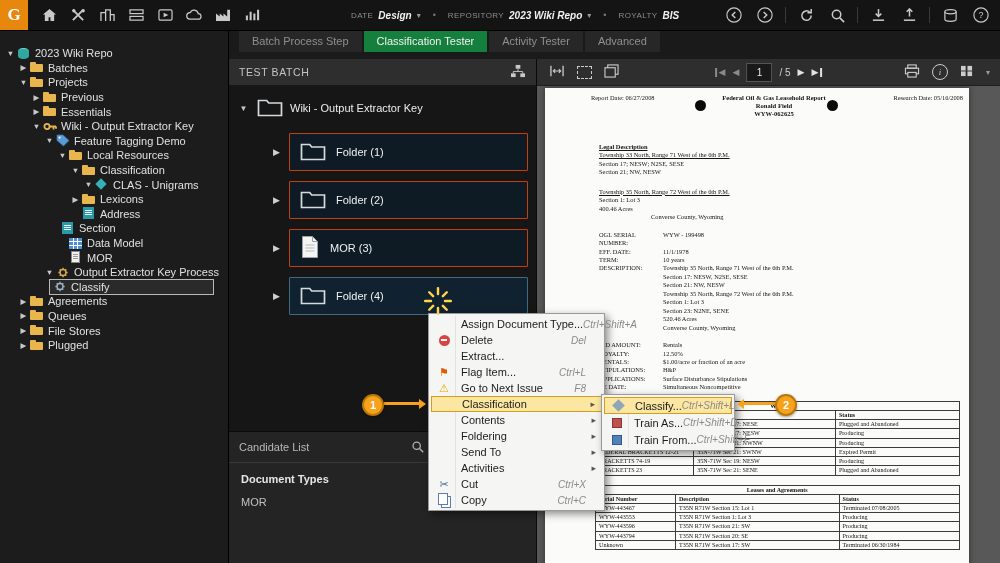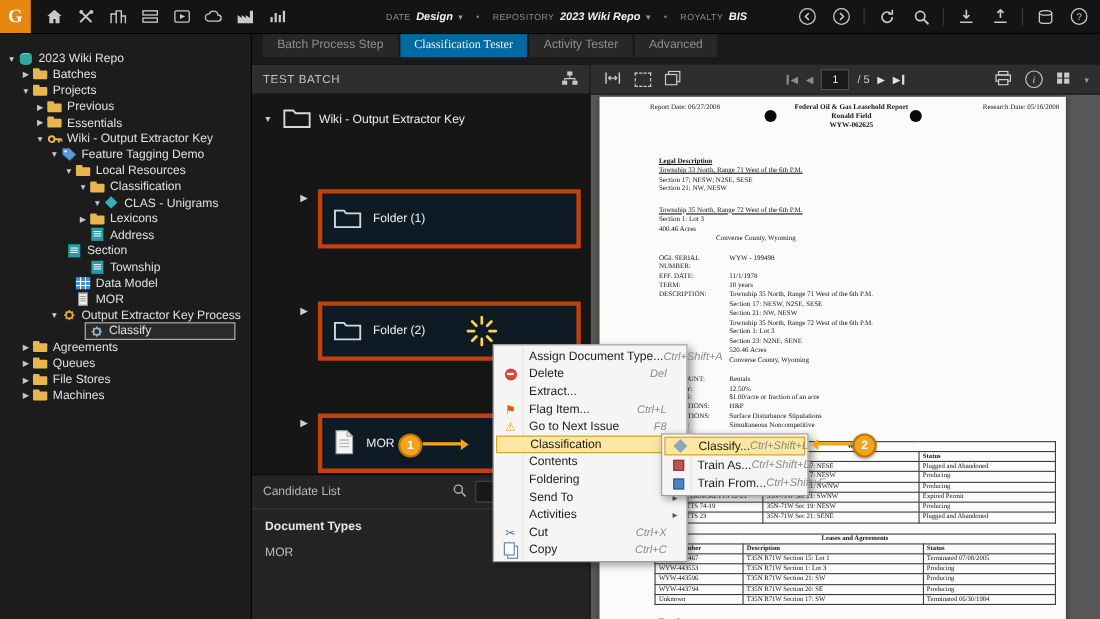--- a/index.html
+++ b/index.html
@@ -37,35 +37,35 @@
   .ic-lex::after{content:"";position:absolute;left:3px;top:3px;width:7px;height:1px;background:#eafaff;box-shadow:0 2px 0 #eafaff,0 4px 0 #eafaff;}
   .ic-grid::before{content:"";position:absolute;left:0;top:1px;width:13px;height:11px;background:#4a90d9;
     background-image:linear-gradient(to right,transparent 4px,#fff 4px,#fff 5px,transparent 5px,transparent 8px,#fff 8px,#fff 9px,transparent 9px),
                      linear-gradient(to bottom,transparent 3px,#fff 3px,#fff 4px,transparent 4px,transparent 7px,#fff 7px,#fff 8px,transparent 8px);}
   .ic-doc::before{content:"";position:absolute;left:2px;top:0;width:9px;height:12px;background:#f0f0f0;border:1px solid #888;box-sizing:border-box;}
   .ic-doc::after{content:"";position:absolute;left:4px;top:3px;width:5px;height:1px;background:#999;box-shadow:0 2px 0 #999,0 4px 0 #999;}
 
   .content{flex:1;display:flex;flex-direction:column;min-width:0;}
   .tabs{height:28px;flex:0 0 28px;background:#1a1a1a;display:flex;align-items:flex-start;padding-left:10px;gap:2px;}
   .tab{height:21px;line-height:21px;padding:0 13px;background:#272727;color:#8f8f8f;font-size:11px;cursor:pointer;}
-  .tab.active{background:#0369a1;color:#f0f0f0;font-family:Liberation Serif, serif;}
+  .tab.active{background:#15803d;color:#f0f0f0;}
   .panels{flex:1;display:flex;min-height:0;}
 
   
   .tb-panel{width:307px;flex:0 0 307px;display:flex;flex-direction:column;border-right:1px solid #0a0a0a;background:#161616;}
   .phead{height:26px;flex:0 0 26px;background:#2e2e2e;display:flex;align-items:center;padding:0 10px;color:#c4c4c4;}
   .ph-label{letter-spacing:.6px;font-size:10.5px;}
   .ph-icon{margin-left:auto;cursor:pointer;}
   .tbtree{flex:1;overflow:hidden;}
   .root-row{display:flex;align-items:center;padding:12px 0 0 8px;gap:7px;color:#ececec;cursor:pointer;}
   .root-row .tex{font-size:8px;}
   .node-row{display:flex;align-items:center;margin:10px 8px 0 44px;}
   .node-row.first{margin-top:14px;}
   .nrarrow{width:16px;flex:0 0 16px;color:#cfcfcf;font-size:9px;cursor:pointer;}
-  .card{flex:1;height:54px;background:#0e1b25;border:4px solid #c2410c;border-radius:1px;display:flex;align-items:center;gap:10px;padding:0 10px;color:#f0f0f0;cursor:pointer;box-sizing:border-box;margin-top:38px;}
+  .card{flex:1;height:38px;background:#0e1b25;border:1px solid #c2410c;border-radius:1px;display:flex;align-items:center;gap:10px;padding:0 10px;color:#f0f0f0;cursor:pointer;box-sizing:border-box;}
   .card.hl-card{border-color:#3e6a84;background:#102230;}
 
   .cand{flex:0 0 131px;background:#242424;border-top:1px solid #0a0a0a;display:flex;flex-direction:column;}
   .cand-head{height:30px;flex:0 0 30px;display:flex;align-items:center;padding:0 10px;gap:8px;border-bottom:1px solid #383838;color:#b8b8b8;}
   .cand-title{flex:1;}
   .cand-input{width:92px;height:18px;background:#191919;border:1px solid #484848;border-radius:2px;}
   .cand-body{padding:10px 12px;}
   .cand-sec{font-weight:bold;color:#e6e6e6;margin-bottom:11px;}
   .cand-item{color:#c0c0c0;cursor:pointer;}
 
@@ -97,21 +97,21 @@
   .ind{margin-left:52px;}
   .kvwrap{margin-top:9px;margin-left:8px;}
   .kv{display:flex;font-size:6.4px;line-height:1.32;}
   .kl{flex:0 0 64px;}
   .doc-table{border-collapse:collapse;width:98%;margin:9px 0 0 4px;font-size:6.1px;font-family:"Liberation Serif",serif;}
   .doc-table th,.doc-table td{border:1px solid #3c3c3c;padding:0 3px;line-height:1.35;text-align:left;font-weight:normal;}
   .doc-table tr.ttl th{text-align:center;font-weight:bold;}
   .doc-table tr.hd th{font-weight:bold;}
 
   
-  .ctx{position:absolute;left:428px;top:313px;width:177px;background:#f5f5f4;border:1px solid #9a9a9a;box-shadow:3px 3px 8px rgba(0,0,0,.45);z-index:20;padding:2px;color:#1c1c1c;box-sizing:border-box;margin-left:20px;}
+  .ctx{position:absolute;left:428px;top:313px;width:177px;background:#f5f5f4;border:1px solid #9a9a9a;box-shadow:3px 3px 8px rgba(0,0,0,.45);z-index:20;padding:2px;color:#1c1c1c;box-sizing:border-box;}
   .ctx::before{content:"";position:absolute;left:26px;top:2px;bottom:2px;width:1px;background:#e2e2e2;}
   .mitem{display:flex;align-items:center;height:16px;padding:0 4px 0 2px;cursor:pointer;font-size:11px;}
   .sub .mitem{height:17px;}
   .mitem.hl{position:relative;z-index:2;background:#fbe7a1;border:1px solid #d89e1b;box-sizing:border-box;}
   .mic{width:22px;flex:0 0 22px;display:flex;align-items:center;justify-content:center;font-size:10px;}
   .mlab{margin-left:6px;white-space:nowrap;}
   .msc{margin-left:auto;color:#8a8a8a;font-style:italic;font-size:10px;padding-right:12px;white-space:nowrap;}
   .marrow{margin-left:auto;color:#555;font-size:9px;padding-right:2px;}
   .i-del{width:11px;height:11px;border-radius:50%;background:#d64541;position:relative;}
   .i-del::after{content:"";position:absolute;left:2.5px;top:4.5px;width:6px;height:2px;background:#fff;}
@@ -325,44 +325,39 @@
       <div class="trow" style="padding-left:69px">
           <span class="tex"></span>
           <span class="ic ic-lex"></span>
           <span class="tl">Address</span>
         </div>
       <div class="trow" style="padding-left:48px">
           <span class="tex"></span>
           <span class="ic ic-lex"></span>
           <span class="tl">Section</span>
         </div>
-      <div class="trow" style="padding-left:69px">
-          <span class="tex"></span>
-          <span class="ic ic-lex"></span>
-          <span class="tl">Township</span>
-        </div>
       <div class="trow" style="padding-left:56px">
           <span class="tex"></span>
           <span class="ic ic-grid"></span>
           <span class="tl">Data Model</span>
         </div>
       <div class="trow" style="padding-left:56px">
           <span class="tex"></span>
           <span class="ic ic-doc"></span>
           <span class="tl">MOR</span>
         </div>
       <div class="trow" style="padding-left:43px">
           <span class="tex">▼</span>
           <span class="ic"><svg width="14" height="13" viewBox="0 0 14 14">
               <path d="M7 2v10M2 7h10M3.5 3.5l7 7M10.5 3.5l-7 7" stroke="#d8a84a" stroke-width="1.6"></path>
               <circle cx="7" cy="7" r="3.2" fill="#1c1c1c" stroke="#d8a84a" stroke-width="1.6"></circle>
             </svg></span>
           <span class="tl">Output Extractor Key Process</span>
         </div>
-      <div class="trow" style="padding-left:64px">
+      <div class="trow" style="padding-left:36px">
           <span class="tex"></span>
           <span class="selbox">
             <span class="ic"><svg width="14" height="13" viewBox="0 0 14 14">
                 <path d="M7 2v10M2 7h10M3.5 3.5l7 7M10.5 3.5l-7 7" stroke="#9ab0c0" stroke-width="1.6"></path>
                 <circle cx="7" cy="7" r="3.2" fill="#2a2a2a" stroke="#9ab0c0" stroke-width="1.6"></circle>
               </svg></span>
             <span class="tl">Classify</span>
           </span>
         </div>
       <div class="trow" style="padding-left:17px">
@@ -376,21 +371,21 @@
           <span class="tl">Queues</span>
         </div>
       <div class="trow" style="padding-left:17px">
           <span class="tex">▶</span>
           <span class="ic ic-folder"></span>
           <span class="tl">File Stores</span>
         </div>
       <div class="trow" style="padding-left:17px">
           <span class="tex">▶</span>
           <span class="ic ic-folder"></span>
-          <span class="tl">Machines</span>
+          <span class="tl">Plugged</span>
         </div>
     </div>
 
     <div class="content">
       <div class="tabs">
         <div class="tab">Batch Process Step</div>
         <div class="tab active">Classification Tester</div>
         <div class="tab">Activity Tester</div>
         <div class="tab">Advanced</div>
       </div>

